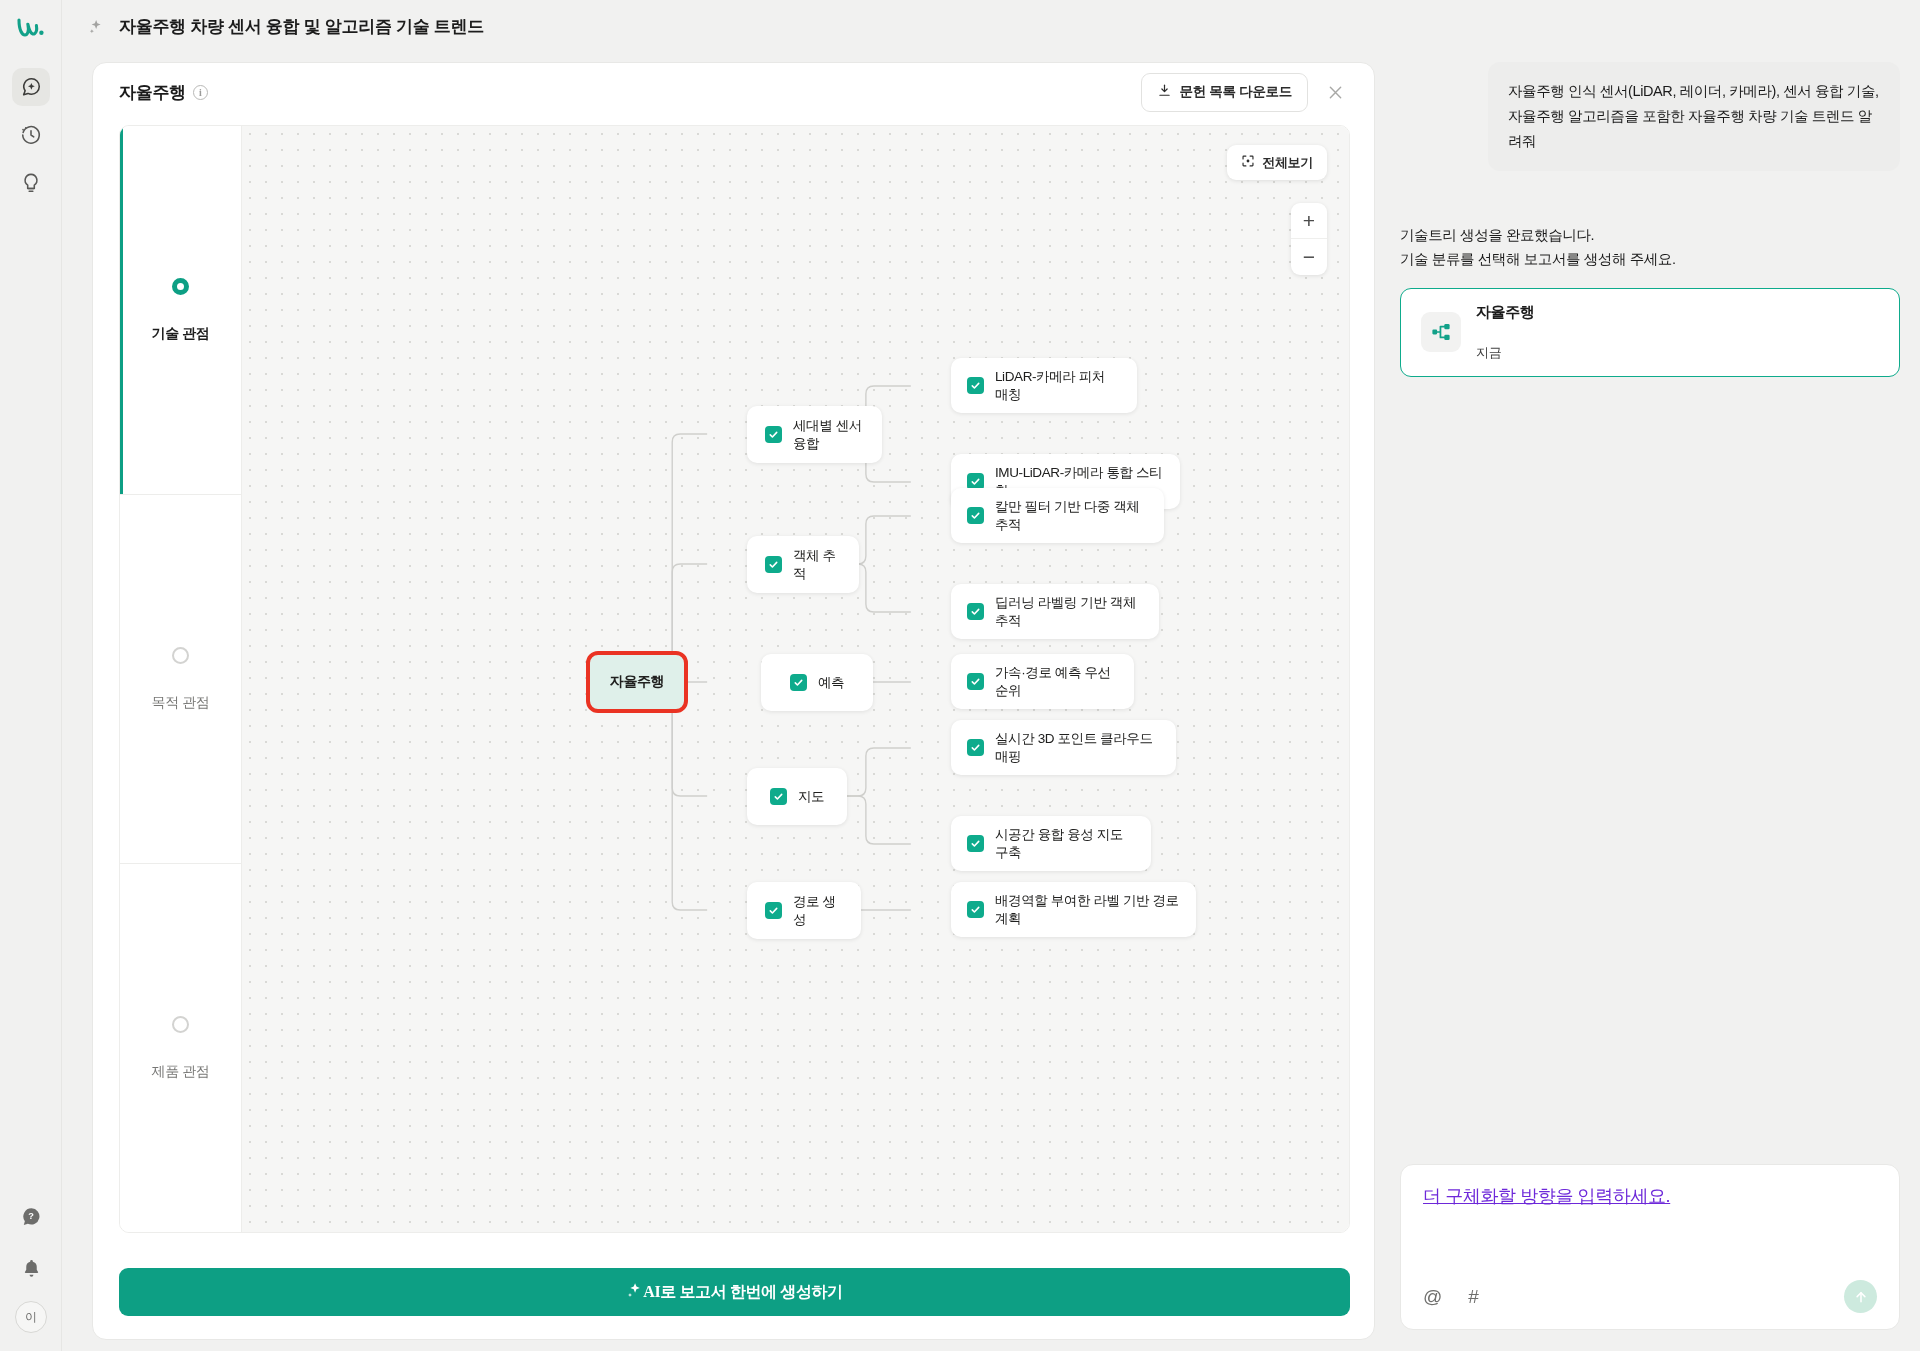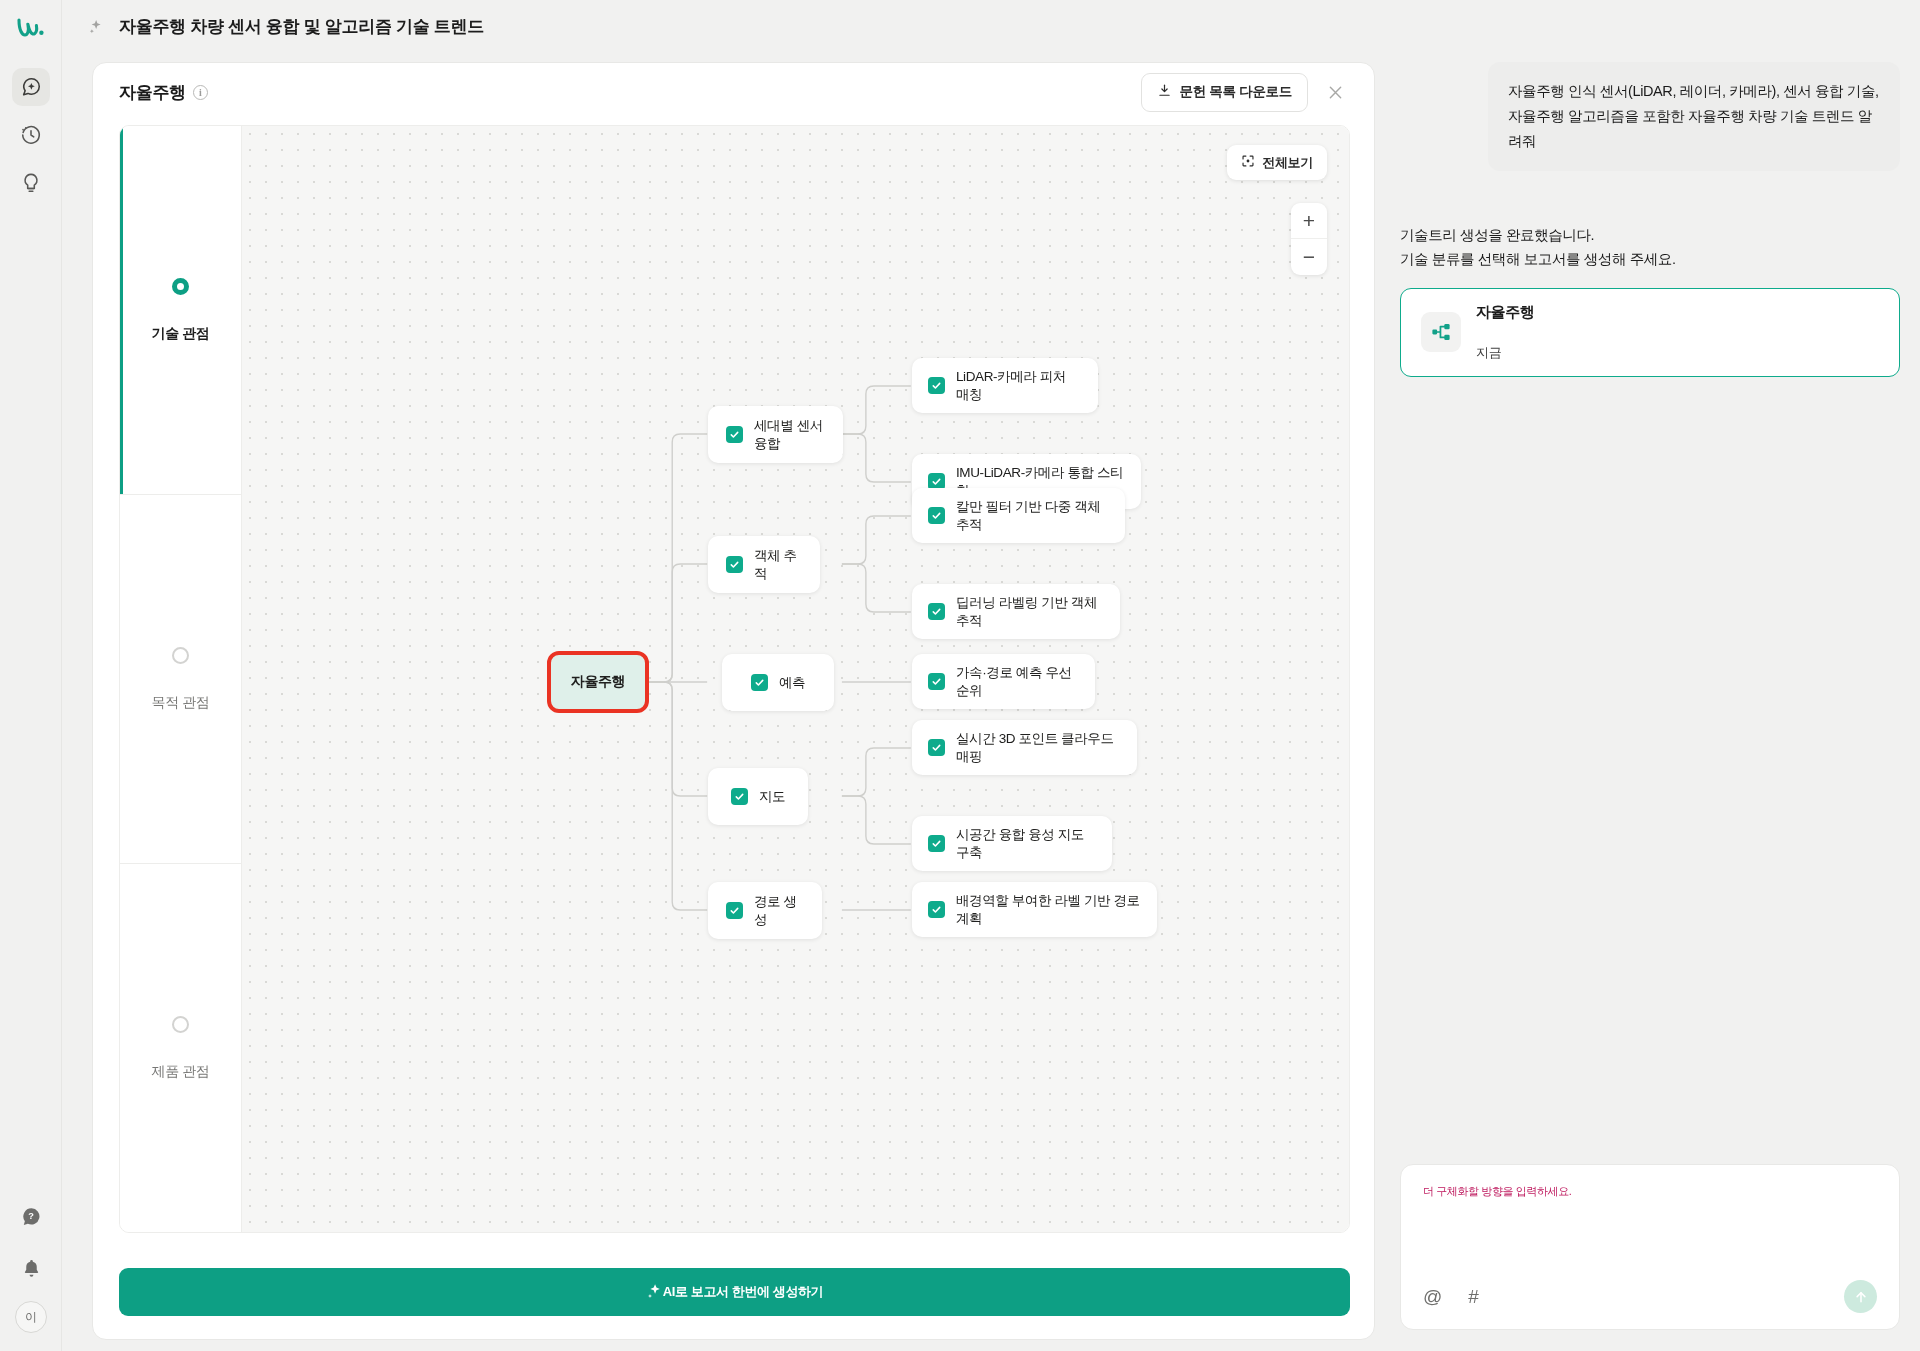--- a/index.html
+++ b/index.html
@@ -143,20 +143,21 @@
 
   
   .tree { position: absolute; inset: 0; }
   .edges { position: absolute; left: 0; top: 0; width: 100%; height: 100%; }
   .node {
     position: absolute; display: flex; align-items: center;
     background: #fff; border-radius: 10px;
     box-shadow: 0 1px 4px rgba(0,0,0,.09);
     font-size: 13.5px; letter-spacing: -0.4px; color: #20201f;
     cursor: pointer;
+    margin-left: 39px;
   }
   .node.root {
     background: #dff0ea; border: 4px solid #ea3323; border-radius: 12px;
     justify-content: center; font-weight: 700; font-size: 14px;
     box-shadow: none;
   }
   .node.lvl1 { padding: 0 18px; }
   .node.lvl2 { padding: 0 16px; }
   .cbx {
     width: 17px; height: 17px; border-radius: 4px; background: #0eab8c;
@@ -164,21 +165,21 @@
     display: flex; align-items: center; justify-content: center;
   }
   .cbx svg { display:block; }
 
   
   .cta {
     position: absolute; left: 26px; bottom: 23px;
     width: 1231px; height: 48px; border-radius: 9px;
     background: #0d9f84; color: #fff;
     display: flex; align-items: center; justify-content: center; gap: 1px;
-    font-size: 13px; font-weight: 700; letter-spacing: -0.4px; cursor: pointer;
+    font-size: 16px; font-weight: 700; letter-spacing: -0.4px; cursor: pointer; font-family: Liberation Serif, serif;
   }
 
   
   .chat {
     position: absolute; left: 1400px; top: 62px;
     width: 500px; height: 1278px;
   }
   .bubble-user {
     margin-left: auto; max-width: 412px;
     background: #ededec; border-radius: 12px;
@@ -202,21 +203,21 @@
   .card-t { font-size: 15px; font-weight: 700; letter-spacing: -0.4px; }
   .card-s { font-size: 13px; color: #404040; margin-top: 22px; letter-spacing: -0.3px; }
 
   .composer {
     position: absolute; left: 0; bottom: 10px; width: 500px; height: 166px;
     background: #fff; border: 1px solid #e8e8e6; border-radius: 13px;
     padding: 19px 22px 16px;
     display: flex; flex-direction: column;
   }
   .composer .ph {
-    font-size: 11px; color: #be185d; letter-spacing: -0.4px; flex: 1;
+    font-size: 18px; color: #6d28d9; letter-spacing: -0.4px; flex: 1; text-decoration: underline;
   }
   .composer-row { display: flex; align-items: center; }
   .comp-ic {
     font-size: 19px; color: #6f6f6d; margin-right: 26px; cursor: pointer;
     line-height: 1;
   }
   .send {
     margin-left: auto; width: 33px; height: 33px; border-radius: 50%;
     background: #cdeade; color: #ffffff;
     display: flex; align-items: center; justify-content: center; cursor: pointer;

